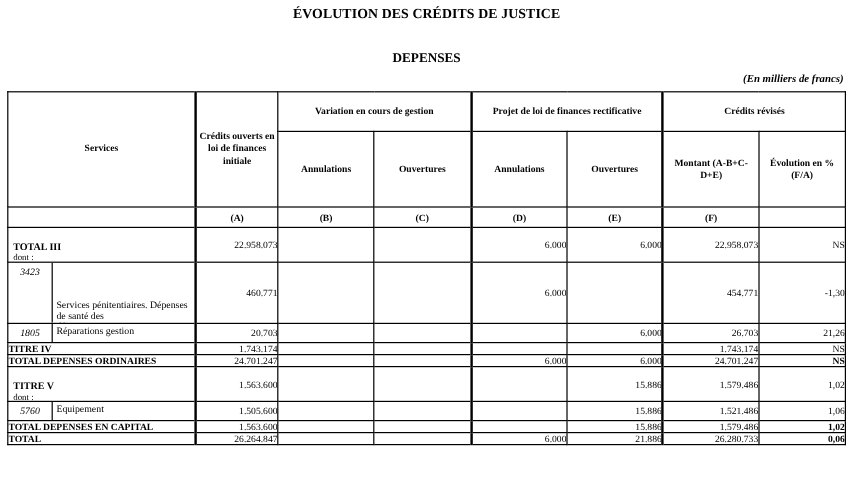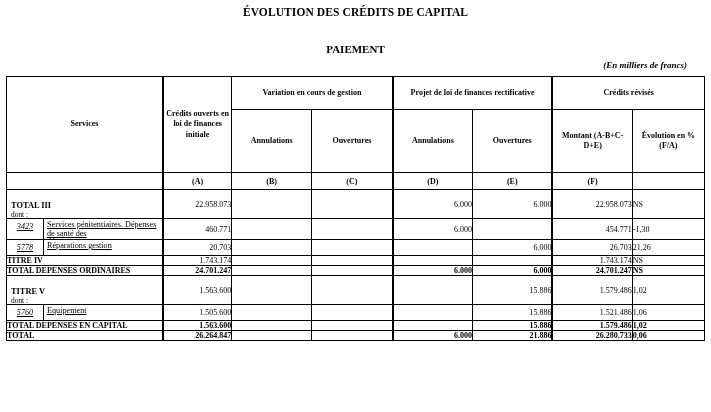--- a/index.html
+++ b/index.html
@@ -34,21 +34,21 @@
     top: 43px;
     left: 0;
     width: 711px;
     text-align: center;
     font-size: 11px;
     font-weight: bold;
   }
   .unit-caption {
     position: absolute;
     top: 60px;
-    right: 24px;
+    right: 8px;
     font-size: 9px;
     font-style: italic;
     font-weight: bold;
   }
 
   table.grid {
     position: absolute;
     top: 76px;
     left: 6px;
     width: 699px;
@@ -94,23 +94,23 @@
     padding: 3px 0 3px 4px;
     text-align: left;
     white-space: nowrap;
   }
   .num {
     text-align: right;
     padding: 3px 5px 3px 2px;
     font-size: 8.2px;
     white-space: nowrap;
   }
-  .num.b { font-weight: bold; }
+  .num.b { font-weight: normal; }
   .pct {
-    text-align: left;
+    text-align: right;
     padding: 3px 2px;
     font-size: 8.2px;
     white-space: nowrap;
   }
   .pct.b { font-weight: bold; }
 
   
   .titrecell {
     padding: 0;
     position: relative;
@@ -126,21 +126,21 @@
     padding-left: 4px;
     position: absolute;
     bottom: -1px;
     left: 0;
     line-height: 1;
     overflow: hidden;
     height: 8px;
   }
 
   
-  .subrow-cell { padding: 0; text-decoration: underline; }
+  .subrow-cell { padding: 0; }
   .subwrap {
     display: flex;
     align-items: stretch;
     width: 100%;
     height: 100%;
   }
   .subcode {
     width: 36px;
     flex: 0 0 36px;
     text-align: center;
@@ -152,32 +152,33 @@
   .subname {
     flex: 1 1 auto;
     font-size: 8.2px;
     padding: 2px 0 0 3px;
     line-height: 1.05;
     text-align: left;
     overflow: hidden;
   }
   .clip-row .subname {
     height: 18px;
+    margin-top: 30px;
   }
   .clip-row .subname .l2 {
     display: block;
   }
 </style>
 </head>
 <body>
 
 <div class="page">
 
-  <div class="doc-title">ÉVOLUTION DES CRÉDITS DE CAPITAL</div>
-  <div class="doc-subtitle">PAIEMENT</div>
+  <div class="doc-title">ÉVOLUTION DES CRÉDITS DE JUSTICE</div>
+  <div class="doc-subtitle">DEPENSES</div>
   <div class="unit-caption">(En milliers de francs)</div>
 
   <table class="grid">
     <colgroup>
       <col style="width:141px">
       <col style="width:62px">
       <col style="width:72px">
       <col style="width:73px">
       <col style="width:72px">
       <col style="width:72px">
@@ -237,21 +238,21 @@
           <td class="num"></td>
           <td class="num"></td>
           <td class="num sep-l">6.000</td>
           <td class="num"></td>
           <td class="num sep-l">454.771</td>
           <td class="pct">-1,30</td>
         </tr>
         <tr>
           <td class="subrow-cell">
             <div class="subwrap">
-              <div class="subcode">5778</div>
+              <div class="subcode">1805</div>
               <div class="subname"><span>Réparations gestion</span></div>
             </div>
           </td>
           <td class="num sep-l">20.703</td>
           <td class="num"></td>
           <td class="num"></td>
           <td class="num sep-l"></td>
           <td class="num">6.000</td>
           <td class="num sep-l">26.703</td>
           <td class="pct">21,26</td>

